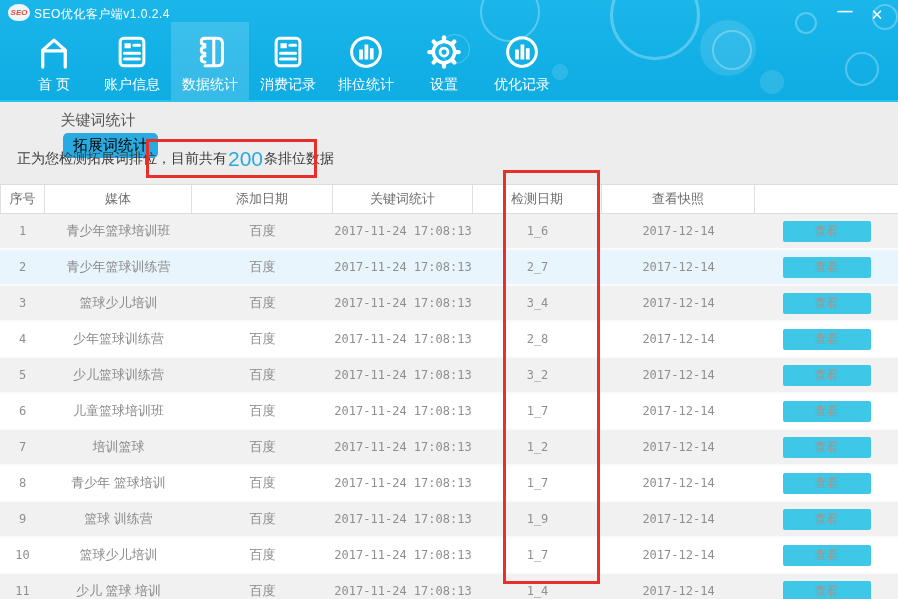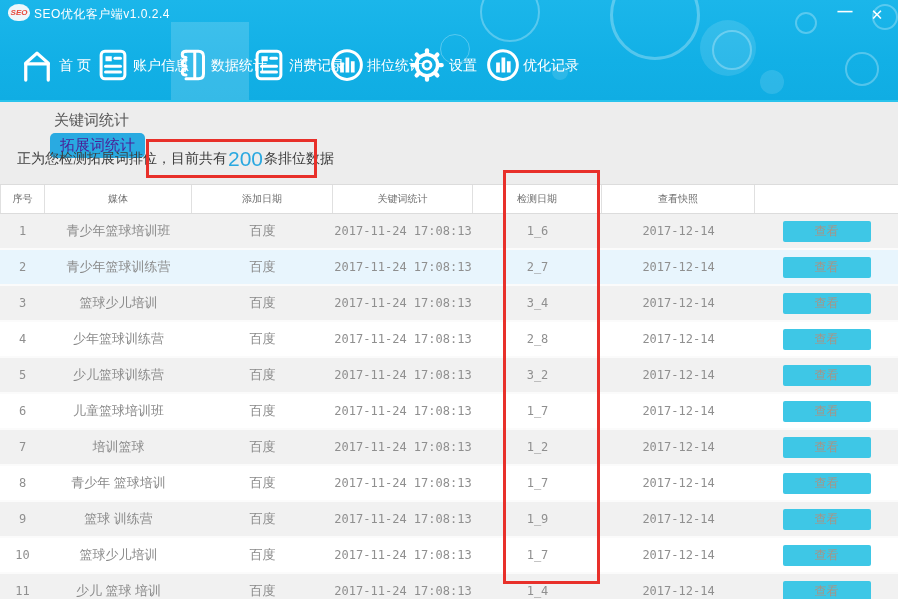--- a/index.html
+++ b/index.html
@@ -22,45 +22,45 @@
     color:#e8483a; font-size:8px; font-weight:bold; font-style:italic;
     display:flex; align-items:center; justify-content:center;
   }
   .win-title { position:absolute; left:34px; top:6px; color:#fff; font-size:12px; letter-spacing:.5px; }
   .win-btn { position:absolute; top:6px; color:#fff; cursor:pointer; text-align:center; width:22px; }
   .btn-min { right:42px; font-size:15px; font-weight:bold; top:2px; }
   .btn-close { right:10px; font-size:15px; }
 
   .nav { position:absolute; left:15px; top:22px; height:78px; display:flex; }
   .nav-item {
-    width:78px; height:78px; display:flex; 
+    width:78px; height:78px; display:flex; flex-direction:column;
     align-items:center; justify-content:flex-start; padding-top:8px;
     color:#fff; cursor:pointer;
   }
   .nav-item.active { background:rgba(255,255,255,.16); }
   .nav-icon { width:44px; height:44px; display:flex; align-items:center; justify-content:center; }
   .nav-label { font-size:14px; margin-top:2px; white-space:nowrap; }
   .hdr-line { position:absolute; left:0; top:100px; width:898px; height:2px; background:#29c3ec; }
 
   
   .tabs { position:absolute; left:38px; top:108px; display:flex; align-items:center; height:26px;flex-direction:column; }
   .tab { font-size:15px; color:#555; padding:3px 10px; cursor:pointer; }
-  .tab.active { background:#29aae1; color:#4c1d95; border-radius:5px; margin-left:12px; }
+  .tab.active { background:#29aae1; color:#000000; border-radius:5px; margin-left:25px; }
   .statusline { position:absolute; left:17px; top:150px; font-size:14px; color:#3c3c3c; white-space:nowrap; }
   .statusline .count { color:#2aa8e0; font-size:21px; line-height:14px; vertical-align:-3px; padding:0 1px; }
 
   
   .table { position:absolute; left:0; top:184px; width:898px; }
   .thead {
     display:grid; grid-template-columns:45px 147px 141px 140px 129px 153px 143px;
     height:30px; background:#fff; border-top:1px solid #dcdcdc; border-bottom:1px solid #dcdcdc;
   }
   .th {
     display:flex; align-items:center; justify-content:center;
-    font-size:10px; color:#6e6e6e; border-right:1px solid #e0e0e0;
+    font-size:13px; color:#6e6e6e; border-right:1px solid #e0e0e0;
   }
   .th:first-child { border-left:1px solid #e0e0e0; }
   .row {
     display:grid; grid-template-columns:45px 147px 141px 140px 129px 153px 143px;
     height:36px; background:#fff; border-bottom:2px solid #fbfbfb;
   }
   .row.odd { background:#f1f1f1; }
   .row.hl { background:#e8f5fd; }
   .td { display:flex; align-items:center; justify-content:center; font-size:13px; color:#8a8a8a; }
   .td.mono { font-family:"DejaVu Sans Mono","Liberation Mono",monospace; font-size:12px; color:#8f8f8f; }

